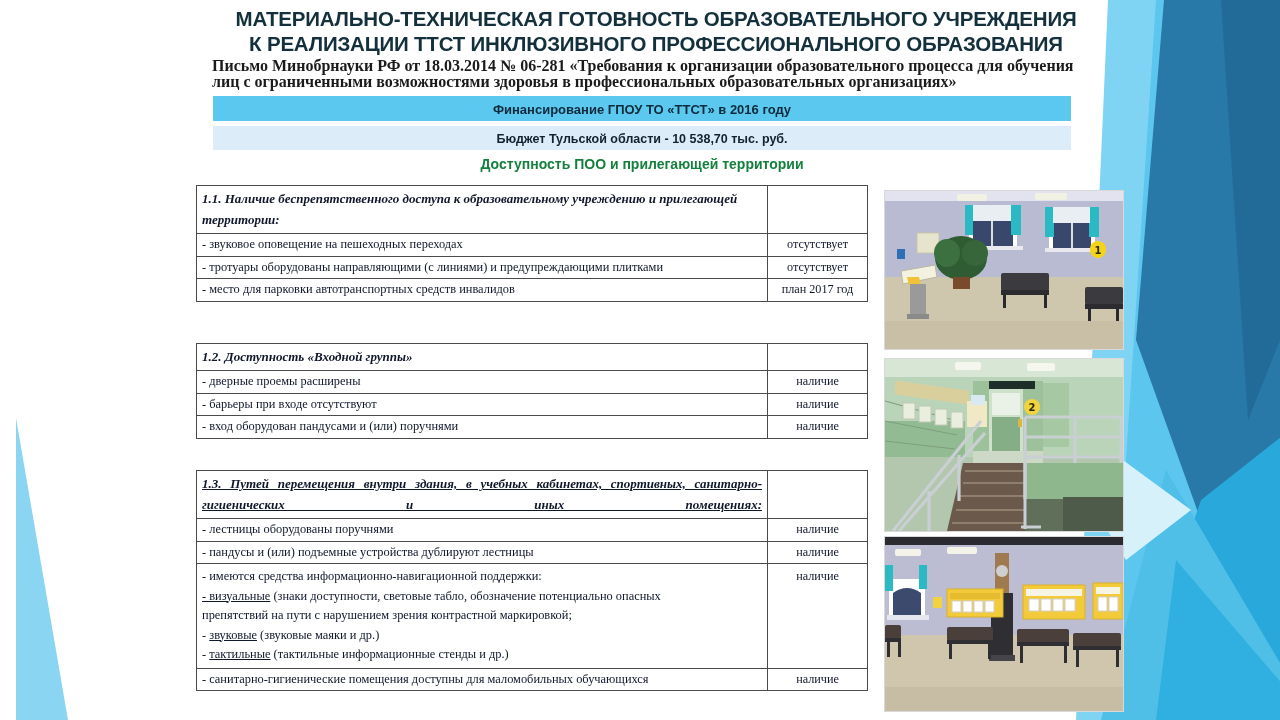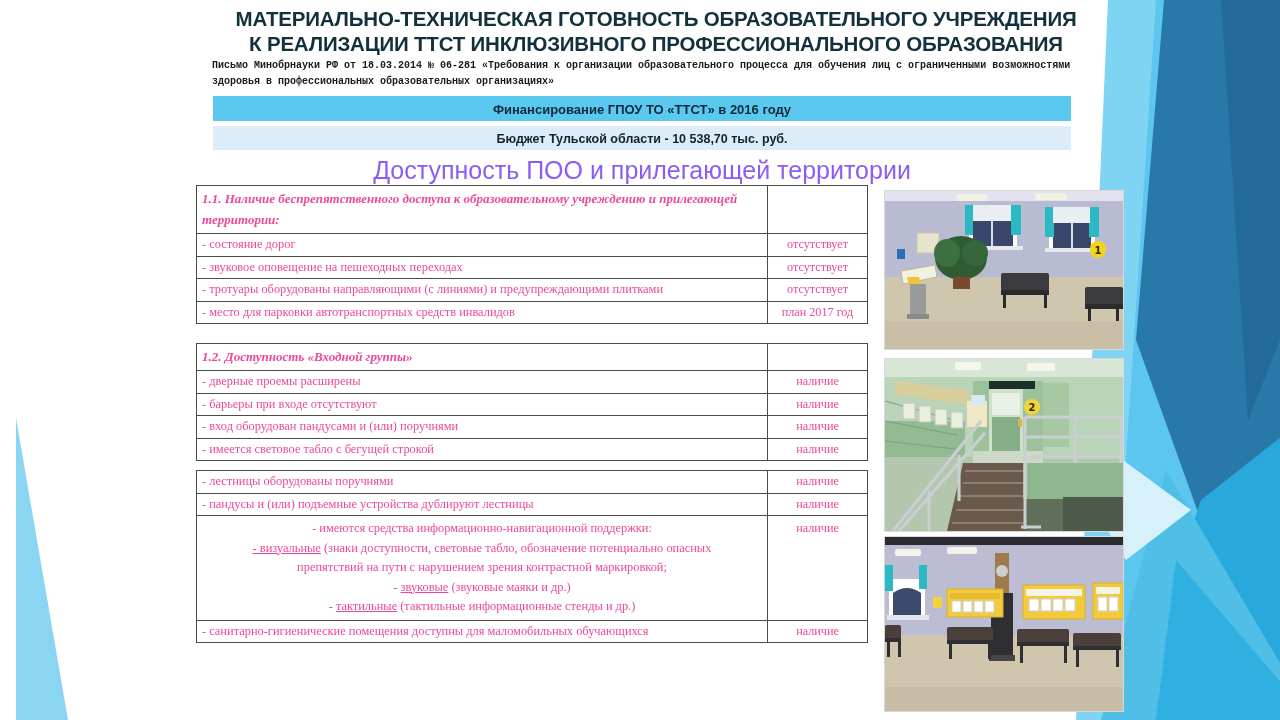--- a/index.html
+++ b/index.html
@@ -16,62 +16,62 @@
   .title{
     position:absolute;left:120px;top:6px;width:1040px;
     text-align:center;color:#13303c;font-weight:bold;
     font-size:20.5px;line-height:25px;letter-spacing:-0.2px;
     font-family:"Liberation Sans", sans-serif;
   }
   .title div{white-space:nowrap;}
 
   .subtitle{
     position:absolute;left:196px;top:58px;width:880px;
-    color:#1b1b1b;font-size:10px;line-height:16px;font-weight:bold;
-    font-family:Liberation Mono, monospace;
+    color:#1b1b1b;font-size:16px;line-height:16px;font-weight:bold;
+    font-family:Liberation Serif, serif;
   }
 
   
   .fin{position:absolute;left:196px;top:95px;width:860px;}
   .fin-head{
     background:#5bc8ef;color:#0d2a3a;font-weight:bold;font-size:13px;
     height:27px;line-height:27px;text-align:center;
     border:1px solid #ffffff;box-sizing:border-box;
   }
   .fin-row{display:flex;margin-top:3px;}
   .fin-cell{
     background:#dcecf8;color:#12232e;font-weight:bold;font-size:12.5px;
     height:26px;line-height:26px;text-align:center;flex:1;
     border:1px solid #ffffff;box-sizing:border-box;
   }
   .fin-cell + .fin-cell{border-left:2px solid #ffffff;}
 
   
   .section-head{
     position:absolute;left:196px;top:156px;width:860px;text-align:center;
-    color:#8b5cf6;font-weight:normal;font-size:25px;
+    color:#15803d;font-weight:bold;font-size:14px;
     font-family:"Liberation Sans", sans-serif;
   }
 
   
   .dt{
     position:absolute;border-collapse:collapse;
     font-family:"Liberation Serif", serif;
     table-layout:fixed;background:#fff;
   }
   .dt td{
     border:1px solid #4a4a4a;
     padding:2px 5px 3px 5px;
-    font-size:12.4px;line-height:16.5px;color:#ec4899;
+    font-size:12.4px;line-height:16.5px;color:#0f172a;
     vertical-align:middle;
   }
   .dt td.val{text-align:center;font-size:12.2px;}
   .dt td.hdr{font-style:italic;font-weight:bold;font-size:13px;line-height:21px;}
   .dt td.hdr.u{text-decoration:underline;}
-  .dt td.multi{line-height:19.5px;padding-top:3px;padding-bottom:3px;text-align:center;}
+  .dt td.multi{line-height:19.5px;padding-top:3px;padding-bottom:3px;}
   .dt td.multi .u{text-decoration:underline;}
   .dt td.val.top{vertical-align:top;padding-top:4px;}
   .just{text-align:justify;text-align-last:justify;}
 
   #t1{left:180px;top:185px;width:671px;}
   #t2{left:180px;top:343px;width:671px;}
   #t3{left:180px;top:470px;width:671px;}
 
   
   .photo{position:absolute;overflow:hidden;background:#cfcfcf;border:1px solid #d8d8d8;}
@@ -120,24 +120,20 @@
     <colgroup>
         <col style="width:571px">
         <col style="width:100px">
       </colgroup>
     <tbody>
       <tr>
         <td class="hdr">1.1. Наличие беспрепятственного доступа к образовательному учреждению и прилегающей территории:</td>
         <td class="val"></td>
       </tr>
       <tr>
-        <td>- состояние дорог</td>
-        <td class="val">отсутствует</td>
-      </tr>
-      <tr>
         <td>- звуковое оповещение на пешеходных переходах</td>
         <td class="val">отсутствует</td>
       </tr>
       <tr>
         <td>- тротуары оборудованы  направляющими  (с линиями) и предупреждающими плитками</td>
         <td class="val">отсутствует</td>
       </tr>
       <tr>
         <td>- место для парковки автотранспортных средств инвалидов</td>
         <td class="val">план 2017 год</td>
@@ -160,33 +156,33 @@
         <td class="val">наличие</td>
       </tr>
       <tr>
         <td>- барьеры при входе отсутствуют</td>
         <td class="val">наличие</td>
       </tr>
       <tr>
         <td>- вход оборудован пандусами и (или)  поручнями</td>
         <td class="val">наличие</td>
       </tr>
-      <tr>
-        <td>- имеется световое табло с бегущей строкой</td>
-        <td class="val">наличие</td>
-      </tr>
     </tbody>
   </table>
 
   <table class="dt" id="t3">
     <colgroup>
         <col style="width:571px">
         <col style="width:100px">
       </colgroup>
     <tbody>
+      <tr>
+        <td class="hdr u just">1.3.  Путей  перемещения  внутри  здания,  в  учебных  кабинетах,  спортивных, санитарно-гигиенических и иных помещениях:</td>
+        <td class="val"></td>
+      </tr>
       <tr>
         <td>- лестницы  оборудованы  поручнями</td>
         <td class="val">наличие</td>
       </tr>
       <tr>
         <td>- пандусы и (или) подъемные устройства дублируют лестницы</td>
         <td class="val">наличие</td>
       </tr>
       <tr>
         <td class="multi">

